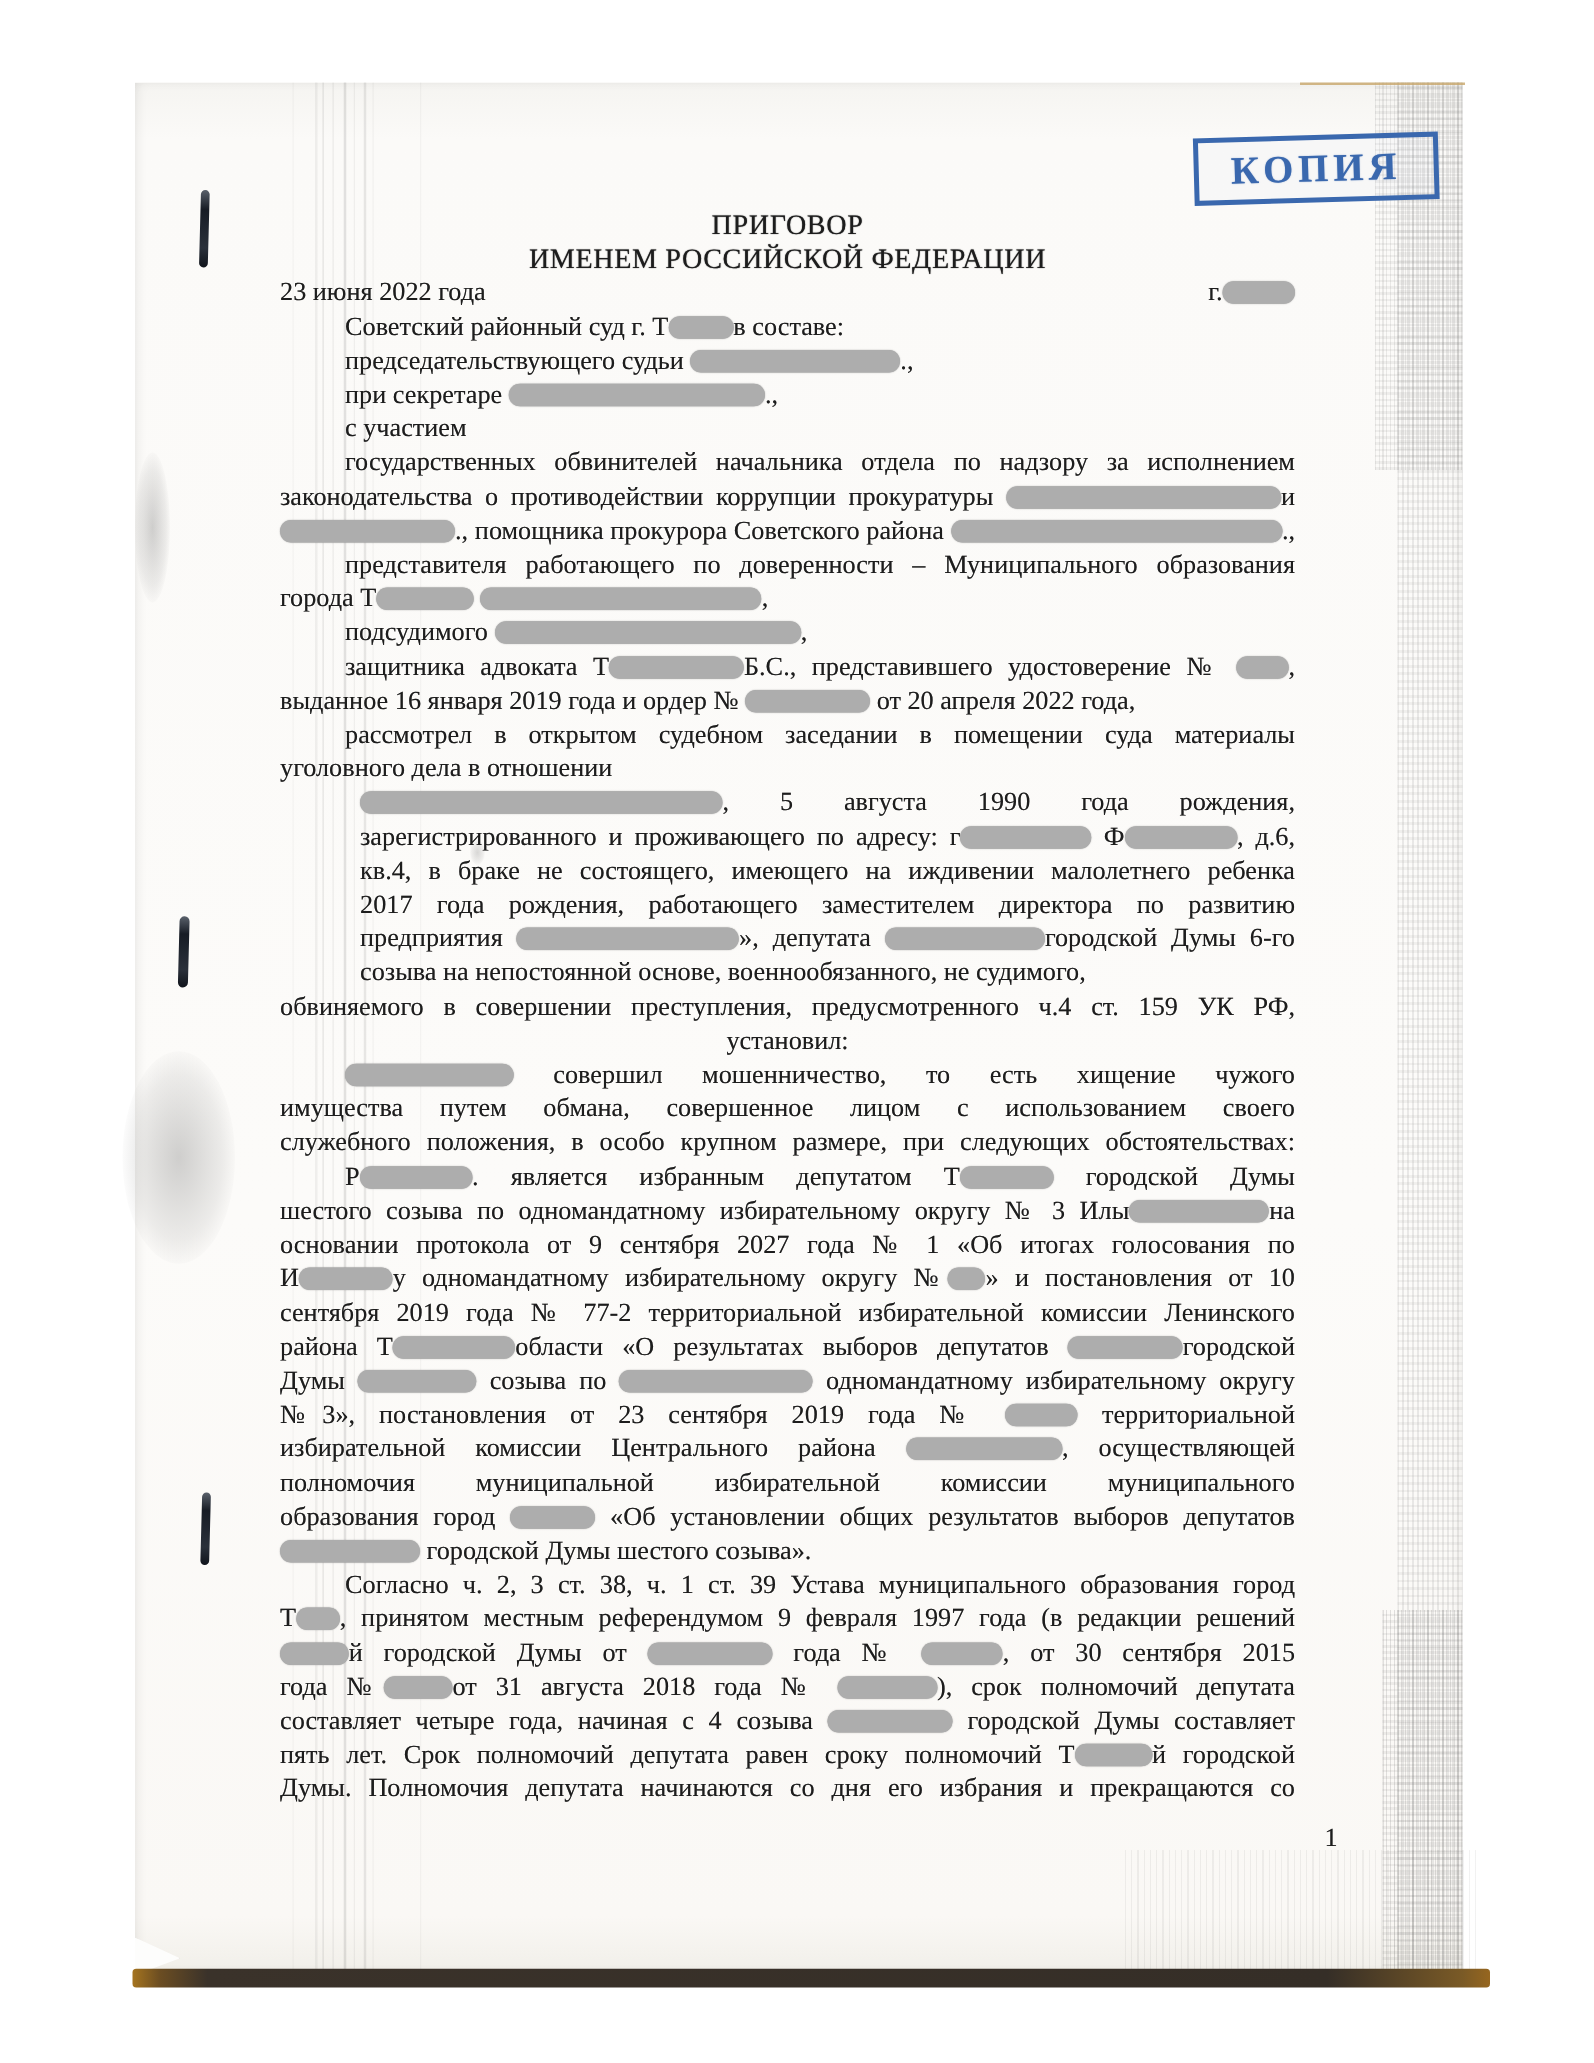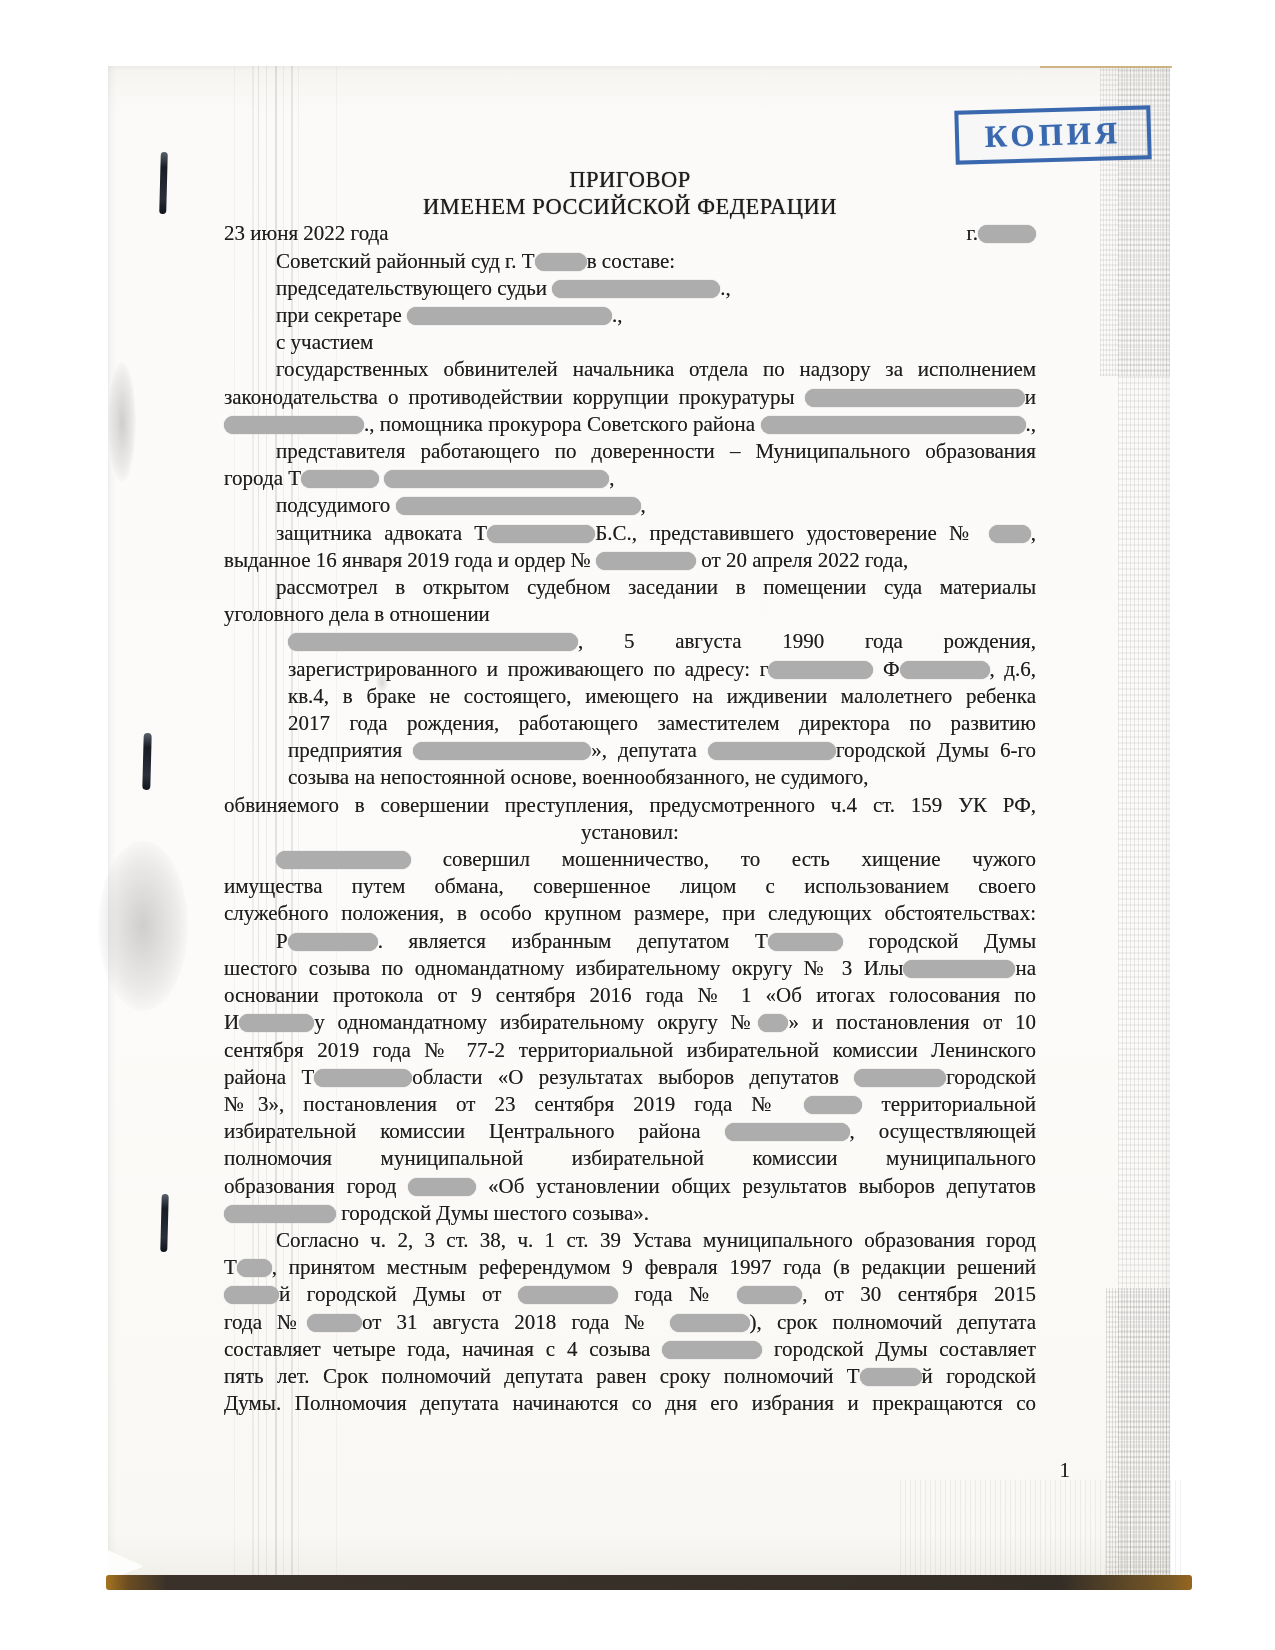--- a/index.html
+++ b/index.html
@@ -147,24 +147,25 @@
       <div class="ln bio j">2017 года рождения, работающего заместителем директора по развитию</div>
       <div class="ln bio j">предприятия <span class="redact" style="width: 178px;"></span>», депутата <span class="redact" style="width: 128px;"></span>городской Думы 6-го</div>
       <div class="ln bio l">созыва на непостоянной основе, военнообязанного, не судимого,</div>
       <div class="ln j">обвиняемого в совершении преступления, предусмотренного ч.4 ст. 159 УК РФ,</div>
       <div class="ln c">установил:</div>
       <div class="ln ind j"><span class="redact" style="width: 135px;"></span> совершил мошенничество, то есть хищение чужого</div>
       <div class="ln j">имущества путем обмана, совершенное лицом с использованием своего</div>
       <div class="ln j">служебного положения, в особо крупном размере, при следующих обстоятельствах:</div>
       <div class="ln ind j">Р<span class="redact" style="width: 90px;"></span>. является избранным депутатом Т<span class="redact" style="width: 75px;"></span> городской Думы</div>
       <div class="ln j">шестого созыва по одномандатному избирательному округу № 3 Илы<span class="redact" style="width: 112px;"></span>на</div>
-      <div class="ln j">основании протокола от 9 сентября 2016 года № 1 «Об итогах голосования по</div>
+      <div class="ln j">основании протокола от 9 сентября 2027 года № 1 «Об итогах голосования по</div>
       <div class="ln j">И<span class="redact" style="width: 75px;"></span>у одномандатному избирательному округу №<span class="redact" style="width: 30px;"></span>» и постановления от 10</div>
       <div class="ln j">сентября 2019 года № 77-2 территориальной избирательной комиссии Ленинского</div>
       <div class="ln j">района Т<span class="redact" style="width: 98px;"></span>области «О результатах выборов депутатов <span class="redact" style="width: 92px;"></span>городской</div>
+      <div class="ln j">Думы <span class="redact" style="width: 95px;"></span> созыва по <span class="redact" style="width: 155px;"></span> одномандатному избирательному округу</div>
       <div class="ln j">№3», постановления от 23 сентября 2019 года № <span class="redact" style="width: 58px;"></span> территориальной</div>
       <div class="ln j">избирательной комиссии Центрального района <span class="redact" style="width: 125px;"></span>, осуществляющей</div>
       <div class="ln j">полномочия муниципальной избирательной комиссии муниципального</div>
       <div class="ln j">образования город <span class="redact" style="width: 68px;"></span> «Об установлении общих результатов выборов депутатов</div>
       <div class="ln l"><span class="redact" style="width: 112px;"></span> городской Думы шестого созыва».</div>
       <div class="ln ind j">Согласно ч. 2, 3 ст. 38, ч. 1 ст. 39 Устава муниципального образования город</div>
       <div class="ln j">Т<span class="redact" style="width: 35px;"></span>, принятом местным референдумом 9 февраля 1997 года (в редакции решений</div>
       <div class="ln j"><span class="redact" style="width: 55px;"></span>й городской Думы от <span class="redact" style="width: 100px;"></span> года № <span class="redact" style="width: 65px;"></span>, от 30 сентября 2015</div>
       <div class="ln j">года №<span class="redact" style="width: 55px;"></span>от 31 августа 2018 года № <span class="redact" style="width: 80px;"></span>), срок полномочий депутата</div>
       <div class="ln j">составляет четыре года, начиная с 4 созыва <span class="redact" style="width: 100px;"></span> городской Думы составляет</div>

